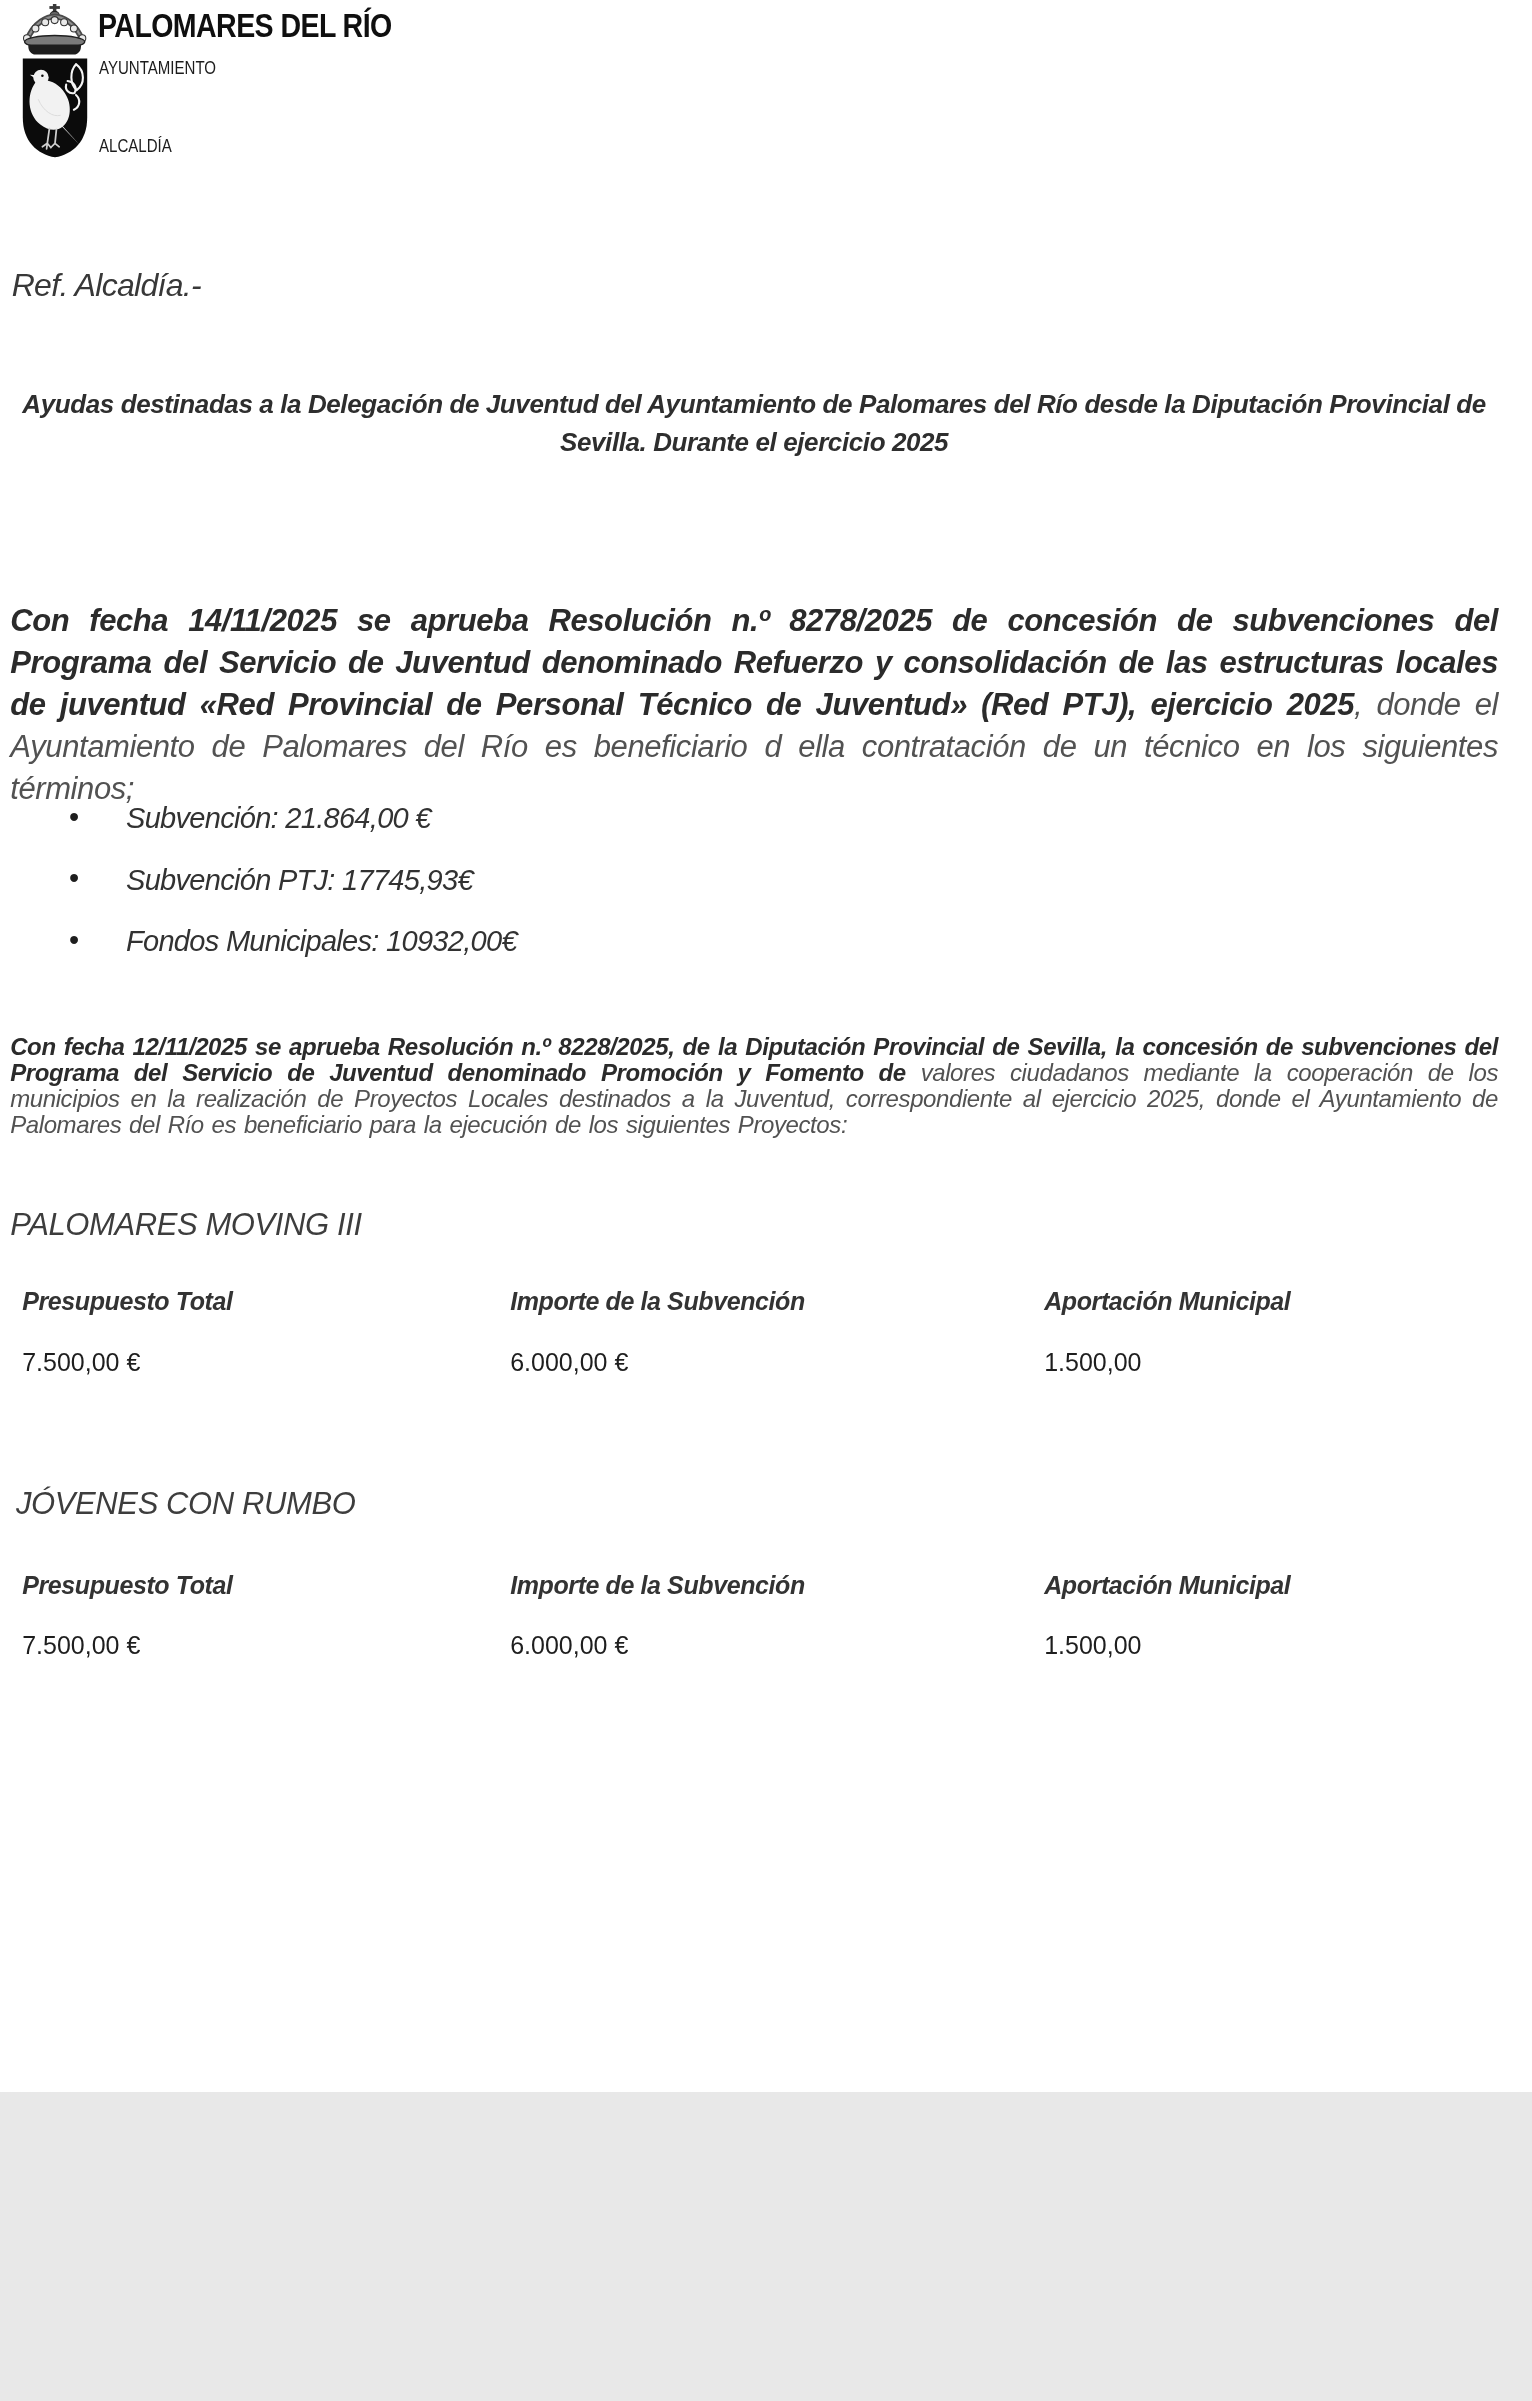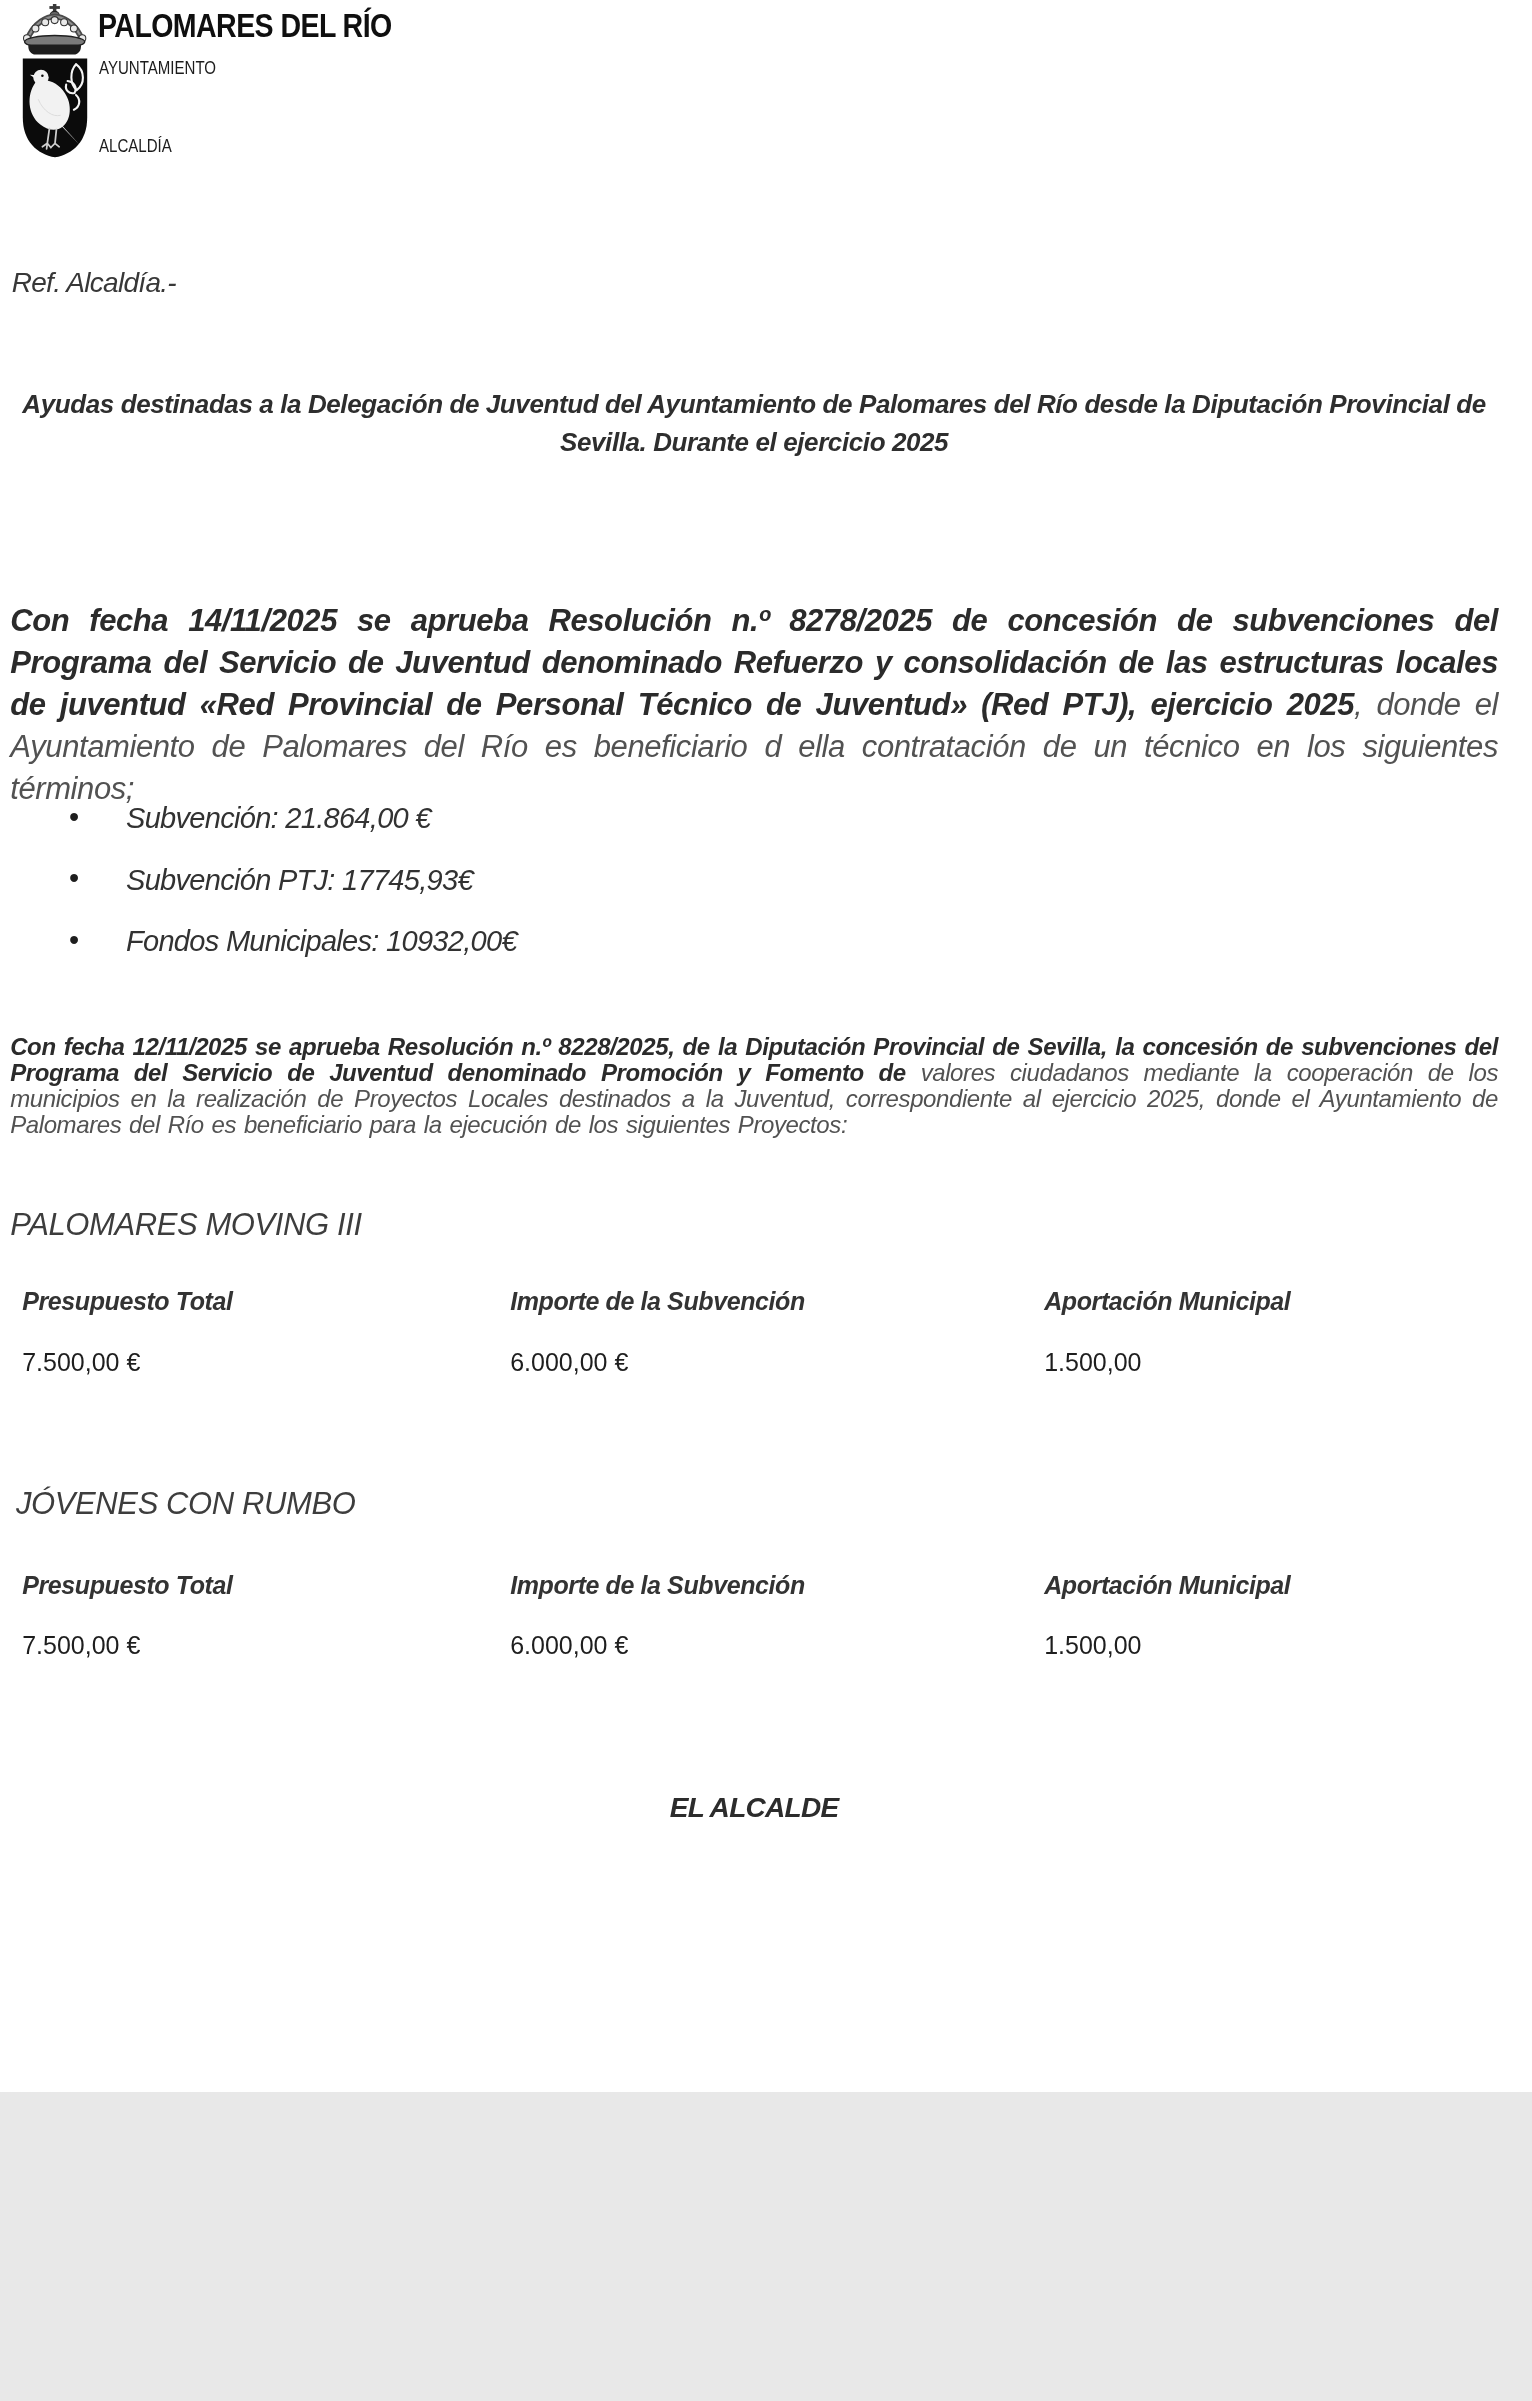--- a/index.html
+++ b/index.html
@@ -28,21 +28,21 @@
   }
   .brand-dept{
     position:absolute;left:99px;top:136px;
     font-size:17.5px;font-weight:500;color:#1c1c1c;
     white-space:nowrap;
     transform:scaleX(.86);transform-origin:left top;
   }
   
   .ref-line{
     position:absolute;left:11.7px;top:267px;
-    font-style:italic;font-weight:500;font-size:28px;color:#383838;
+    font-style:italic;font-weight:500;font-size:32px;color:#383838;
     letter-spacing:-0.7px;
   }
   .subject{
     position:absolute;left:10.2px;right:35px;top:385px;
     text-align:center;
     font-style:italic;font-weight:600;font-size:26px;line-height:38px;
     color:#2e2e2e;letter-spacing:-0.4px;
   }
   .para{
     position:absolute;left:10.2px;right:35px;
@@ -189,19 +189,18 @@
     <span class="c1">Presupuesto Total</span>
     <span class="c2">Importe de la Subvención</span>
     <span class="c3">Aportación Municipal</span>
   </div>
   <div class="cols vals sec2-vals">
     <span class="c1">7.500,00 €</span>
     <span class="c2">6.000,00 €</span>
     <span class="c3">1.500,00</span>
   </div>
 
-  <div class="signature">EL ALCALDE</div>
 
   <div class="footer-rule"></div>
   <div class="footer-text"><span>Página </span><b>1</b><span> de </span><span>1</span></div>
 
 </div>
 
 
 </body></html>

